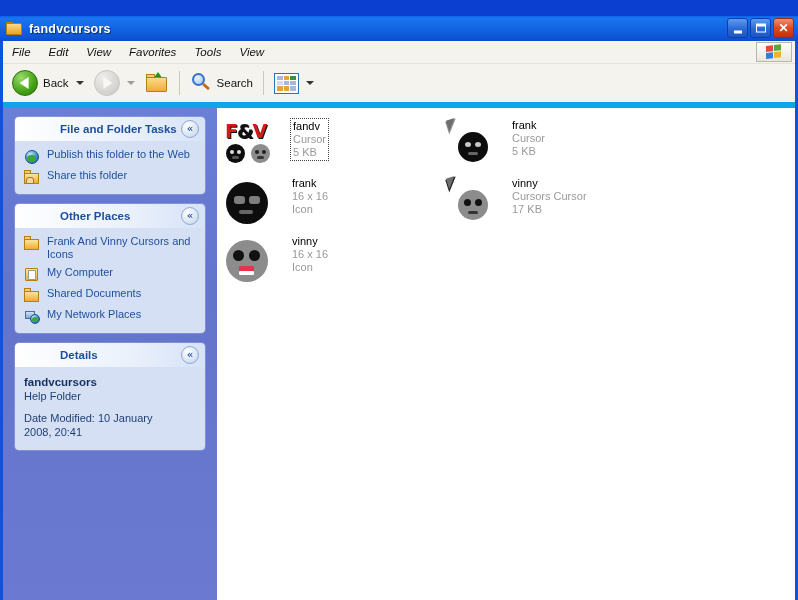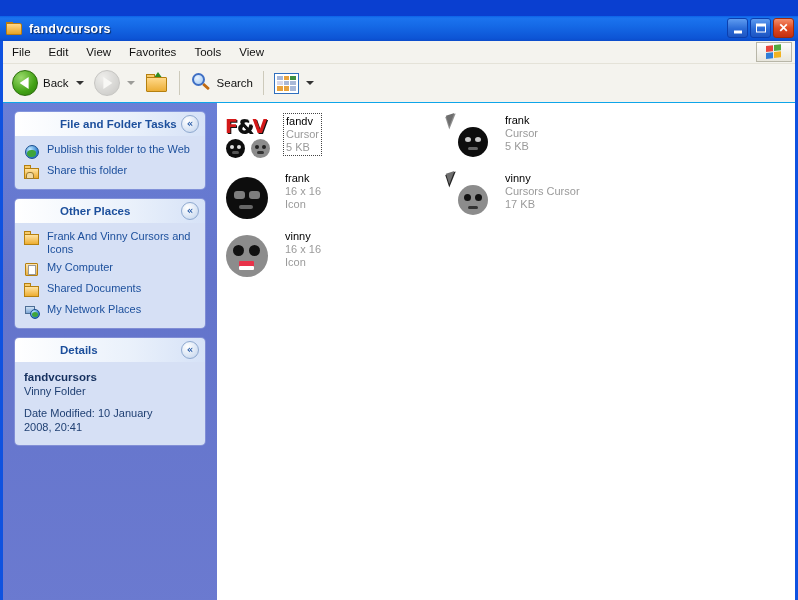--- a/index.html
+++ b/index.html
@@ -57,38 +57,38 @@
   .wbtn .g{position:absolute;left:50%;top:50%;transform:translate(-50%,-50%);}
   .wbtn.min .g{width:8px;height:3px;background:#fff;margin-top:4px;}
   .wbtn.max .g{width:10px;height:9px;border:1px solid #fff;border-top-width:3px;box-sizing:border-box;}
   .wbtn.close .g{font-size:12px;color:#fff;font-weight:bold;line-height:1;font-family:"Liberation Sans",sans-serif;}
   
   .menubar{
     height:22px;flex:0 0 22px;background:#f4f3ee;
     display:flex;align-items:center;position:relative;
     border-bottom:1px solid #e4e2d8;
   }
-  .menu-item{padding:2px 9px;color:#111;font-size:11.5px;cursor:default;}
+  .menu-item{padding:2px 9px;color:#111;font-size:11.5px;cursor:default;font-style:italic;}
   .menu-logo{
     position:absolute;right:3px;top:1px;width:36px;height:20px;
     background:linear-gradient(to bottom,#fdfdfd,#e8e6dc);
     border:1px solid #b8b6a8;box-sizing:border-box;
     display:flex;align-items:center;justify-content:center;
   }
   .flag{width:17px;height:14px;position:relative;transform:skewY(-6deg);}
   .flag i{position:absolute;width:7px;height:6px;display:block;}
   .flag .q1{left:0;top:0;background:#e8453c;}
   .flag .q2{left:8px;top:0;background:#54a93f;}
   .flag .q3{left:0;top:7px;background:#2f7ed8;}
   .flag .q4{left:8px;top:7px;background:#f2b320;}
   
   .toolbar{
     height:38px;flex:0 0 38px;background:#f4f3ee;
     display:flex;align-items:center;padding:0 4px;
-    border-bottom:1px solid #0ea5e9;
+    border-bottom:6px solid #0ea5e9;
     position:relative;
   }
   .tb-btn{display:flex;align-items:center;padding:2px 5px;height:30px;cursor:default;}
   .tb-btn.disabled{opacity:.45;}
   .circ{width:26px;height:26px;border-radius:50%;position:relative;flex:0 0 26px;}
   .circ.green{background:radial-gradient(circle at 34% 28%,#9ada6b,#43a215 60%,#2d7d0c);border:1px solid #2b6d0b;box-sizing:border-box;}
   .circ.grey{background:radial-gradient(circle at 34% 28%,#e8e8e8,#b4b4b4 60%,#909090);border:1px solid #8d8d8d;box-sizing:border-box;}
   .arrow-l,.arrow-r{
     position:absolute;left:50%;top:50%;width:0;height:0;
     border-top:6px solid transparent;border-bottom:6px solid transparent;
@@ -176,21 +176,21 @@
   .det-line{color:#1f3f72;font-size:11px;line-height:14px;}
   .det-gap{height:8px;}
   
   .filepane{
     flex:1 1 auto;background:#fff;position:relative;padding:8px 0 0 4px;
     display:flex;flex-wrap:wrap;align-content:flex-start;
   }
   .fitem{width:210px;height:58px;display:flex;align-items:flex-start;padding:2px 0 0 2px;box-sizing:border-box;}
   .fitem.col2{margin-left:10px;}
   .fthumb{width:52px;flex:0 0 52px;height:52px;position:relative;}
-  .flabel{margin-left:8px;padding:1px 2px;}
+  .flabel{margin-left:15px;padding:1px 2px;}
   .flabel.selected{border:1px dotted #444;}
   .fname{font-size:11px;color:#000;line-height:13px;}
   .fmeta{font-size:11px;color:#9a9a9a;line-height:13px;}
   
   .face{position:absolute;border-radius:50%;}
   .face.black{background:#0d0d0d;}
   .face.grey{background:#8c8c8c;}
   .eye{position:absolute;border-radius:50%;}
   .fandv-thumb .txt{
     position:absolute;left:2px;top:2px;width:48px;height:22px;
@@ -369,21 +369,21 @@
 
       <div class="panel">
         <div class="panel-head">
           <span class="ph-t">Details</span>
           <span class="chev">
               <b>«</b>
             </span>
         </div>
         <div class="details-body">
           <div class="det-name">fandvcursors</div>
-          <div class="det-line">Vinny Folder</div>
+          <div class="det-line">Help Folder</div>
           <div class="det-gap"></div>
           <div class="det-line">Date Modified: 10 January</div>
           <div class="det-line">2008, 20:41</div>
         </div>
       </div>
 
     </div>
 
     <div class="filepane">
 

